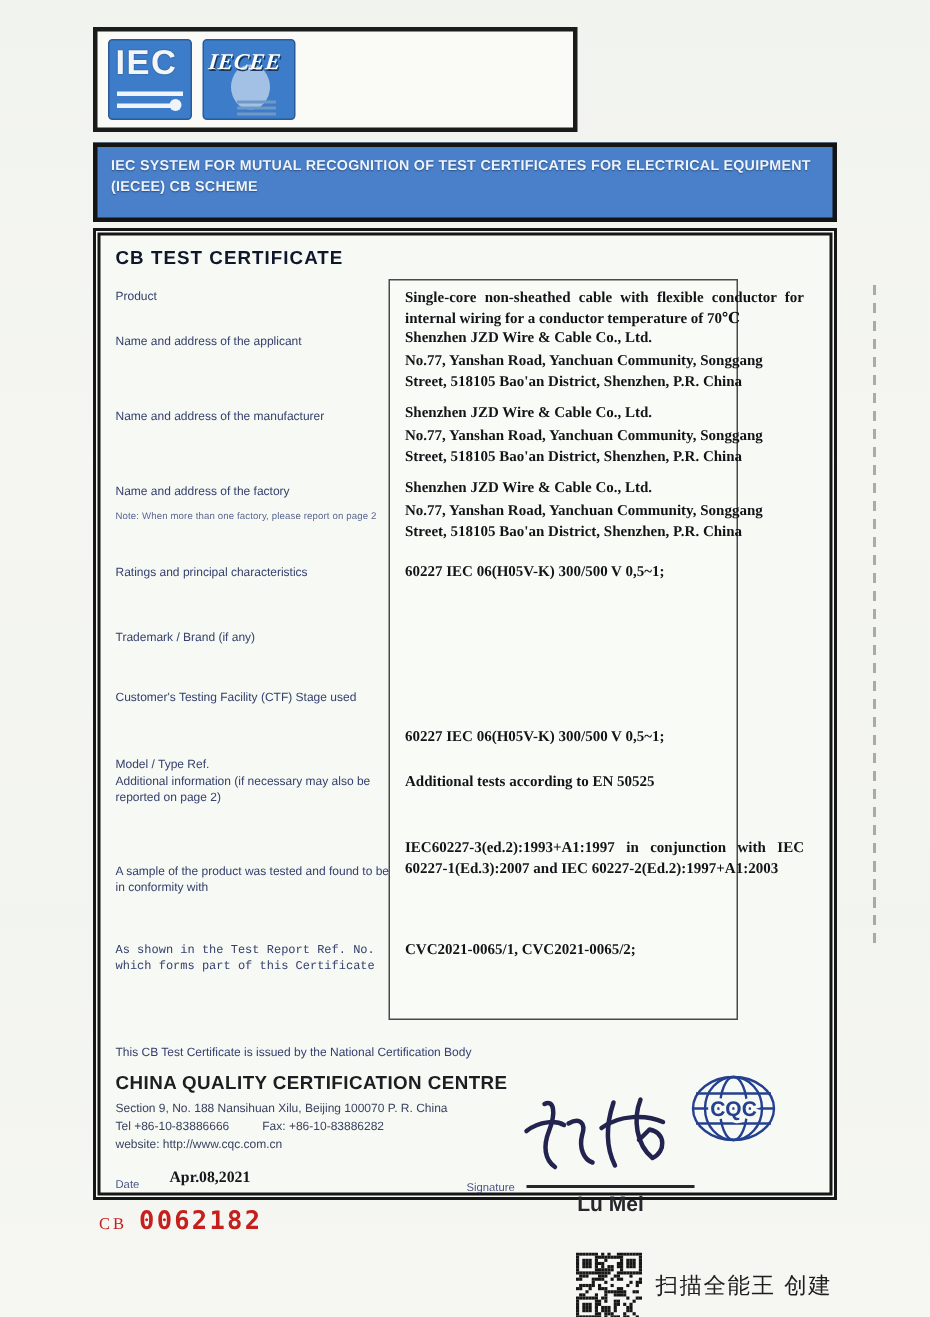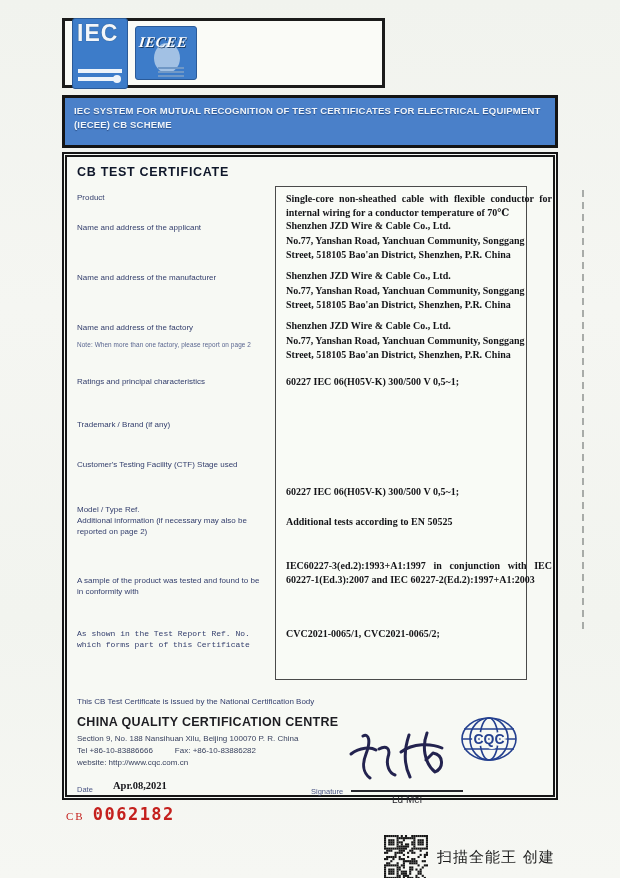--- a/index.html
+++ b/index.html
@@ -6,21 +6,21 @@
   .page{position:relative;width:620px;height:878px;overflow:hidden;
         background:linear-gradient(180deg,#f1f3ee 0%,#f5f6f2 35%,#f2f4ef 70%,#f6f7f3 100%);
         font-family:"Liberation Sans",sans-serif;}
 
   
   .logo-box{position:absolute;left:62px;top:18px;width:323px;height:70px;box-sizing:border-box;
             border:3px solid #1b1b1b;background:#fafbf7;display:flex;align-items:center;
             gap:7px;padding:5px 7px;}
   .badge{box-sizing:border-box;position:relative;background:#3d7cc9;border:1px solid #2a5a98;
          border-radius:3px;overflow:hidden;}
-  .iec-badge{width:56px;height:71px;}
+  .iec-badge{width:56px;height:54px;}
   .iec-text{position:absolute;top:1px;left:4px;color:#f2f6fb;font-weight:bold;font-size:23px;
             letter-spacing:1px;text-shadow:0 0 1px #245;}
   .iec-bar1{position:absolute;left:5px;bottom:15px;width:44px;height:3.5px;background:#eef4fa;}
   .iec-bar2{position:absolute;left:5px;bottom:7px;width:36px;height:3.5px;background:#eef4fa;}
   .iec-dot{position:absolute;right:6px;bottom:5px;width:8px;height:8px;border-radius:50%;background:#eef4fa;}
   .iecee-badge{width:62px;height:54px;}
   .iecee-bulb{position:absolute;left:18px;top:16px;width:26px;height:30px;border-radius:50%;
               background:#bcd3ec;opacity:.8;}
   .iecee-bulb:after{content:"";position:absolute;left:4px;top:24px;width:26px;height:2px;
               background:#7d9fc6;box-shadow:0 4px 0 #7d9fc6,0 8px 0 #7d9fc6;}
@@ -39,21 +39,21 @@
   .banner{position:absolute;left:62px;top:95px;width:496px;height:53px;box-sizing:border-box;
           border:3px solid #141414;background:#4a80c9;color:#eef4fb;font-weight:bold;
           font-size:9.5px;line-height:1.45;padding:6px 9px;letter-spacing:.2px;
           text-shadow:0 1px 1px rgba(15,35,75,.55);}
 
   
   .main-box{position:absolute;left:62px;top:152px;width:496px;height:648px;box-sizing:border-box;
             border:5px double #161616;background:#f7f9f4;}
   .cert-title{position:absolute;left:10px;top:8px;font-size:12.5px;font-weight:bold;
               color:#0f172a;letter-spacing:.7px;}
-  .value-panel{position:absolute;left:208px;top:29px;width:252px;height:494px;box-sizing:border-box;
+  .value-panel{position:absolute;left:192px;top:29px;width:233px;height:494px;box-sizing:border-box;
                border:1.5px solid #4a4a4a;background:#f9fbf6;text-decoration:underline;}
   .row-label{position:absolute;left:10px;width:188px;font-size:8px;color:#35406e;line-height:1.35;}
   .row-note{position:absolute;left:10px;width:190px;font-size:6.4px;color:#5a6690;letter-spacing:.1px;}
   .row-value{position:absolute;left:10px;width:266px;font-family:"Liberation Serif","DejaVu Serif",serif;
              font-weight:bold;font-size:10px;color:#141418;line-height:1.4;}
   .row-value.justify{text-align:justify;}
   .row-value .line{margin-bottom:1px;}
 
   
   .issued-by{position:absolute;left:10px;top:540px;font-size:8px;color:#35406e;}
@@ -62,22 +62,22 @@
   .org-addr{position:absolute;left:10px;top:577px;font-size:8px;color:#39425f;}
   .org-telfax{position:absolute;left:10px;top:589px;font-size:8px;color:#39425f;}
   .org-telfax .fax{margin-left:22px;}
   .org-web{position:absolute;left:10px;top:601px;font-size:8px;color:#39425f;}
   .date-label{position:absolute;left:10px;top:628px;font-size:7.5px;color:#4a5584;}
   .date-value{position:absolute;left:46px;top:623px;font-size:10.5px;font-weight:bold;
               font-family:"Liberation Serif","DejaVu Serif",serif;color:#15151a;}
   .sig-label{position:absolute;left:244px;top:630px;font-size:7.5px;color:#4a5584;}
   .sig-svg{position:absolute;left:276px;top:567px;}
   .sig-line{position:absolute;left:284px;top:633px;width:112px;height:2px;background:#26262c;}
-  .sig-name{position:absolute;left:284px;top:637px;width:112px;text-align:center;font-size:10px;
-            font-weight:normal;color:#26262c;}
+  .sig-name{position:absolute;left:284px;top:637px;width:112px;text-align:center;font-size:14px;
+            font-weight:bold;color:#26262c;}
   .cqc-logo{position:absolute;left:392px;top:558px;}
 
   
   .cb-serial{position:absolute;left:66px;top:804px;color:#c4201d;white-space:nowrap;}
   .cb-prefix{font-family:"Liberation Serif","DejaVu Serif",serif;font-size:11px;letter-spacing:2px;
              margin-right:8px;}
   .cb-digits{font-family:"DejaVu Sans Mono",monospace;font-weight:bold;font-size:17px;letter-spacing:1.5px;}
   .qr-row{position:absolute;left:384px;top:835px;display:flex;align-items:center;gap:9px;}
   .qr-text{font-size:15px;color:#1e1e1e;font-family:"DejaVu Sans",sans-serif;letter-spacing:1px;}
 

